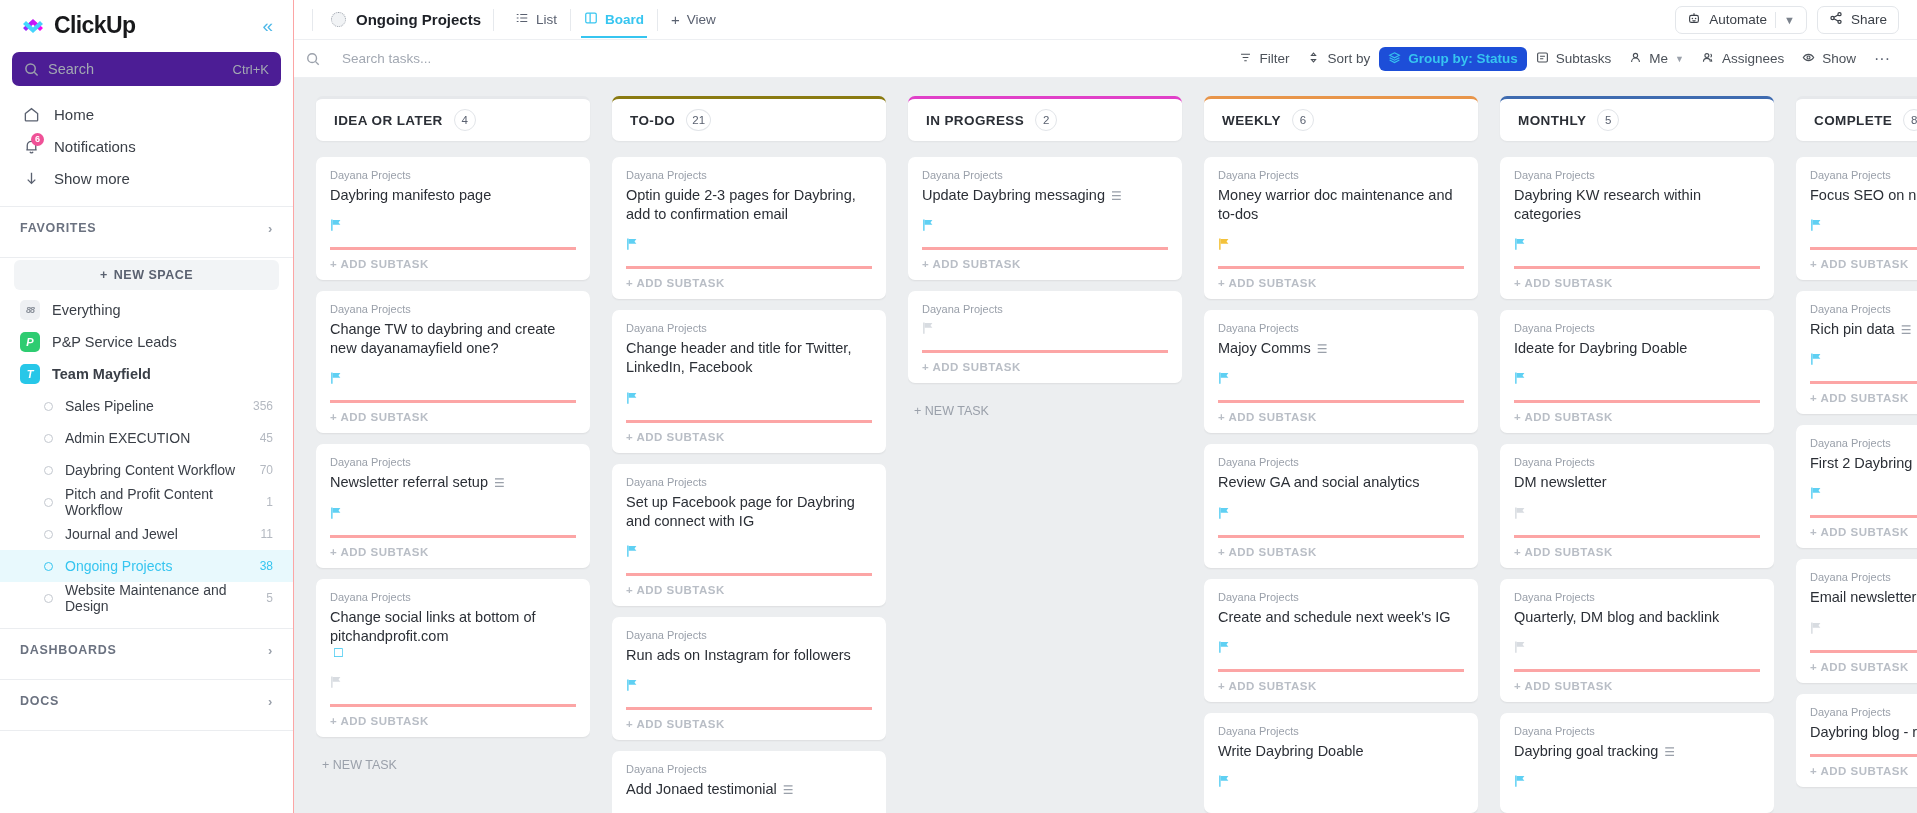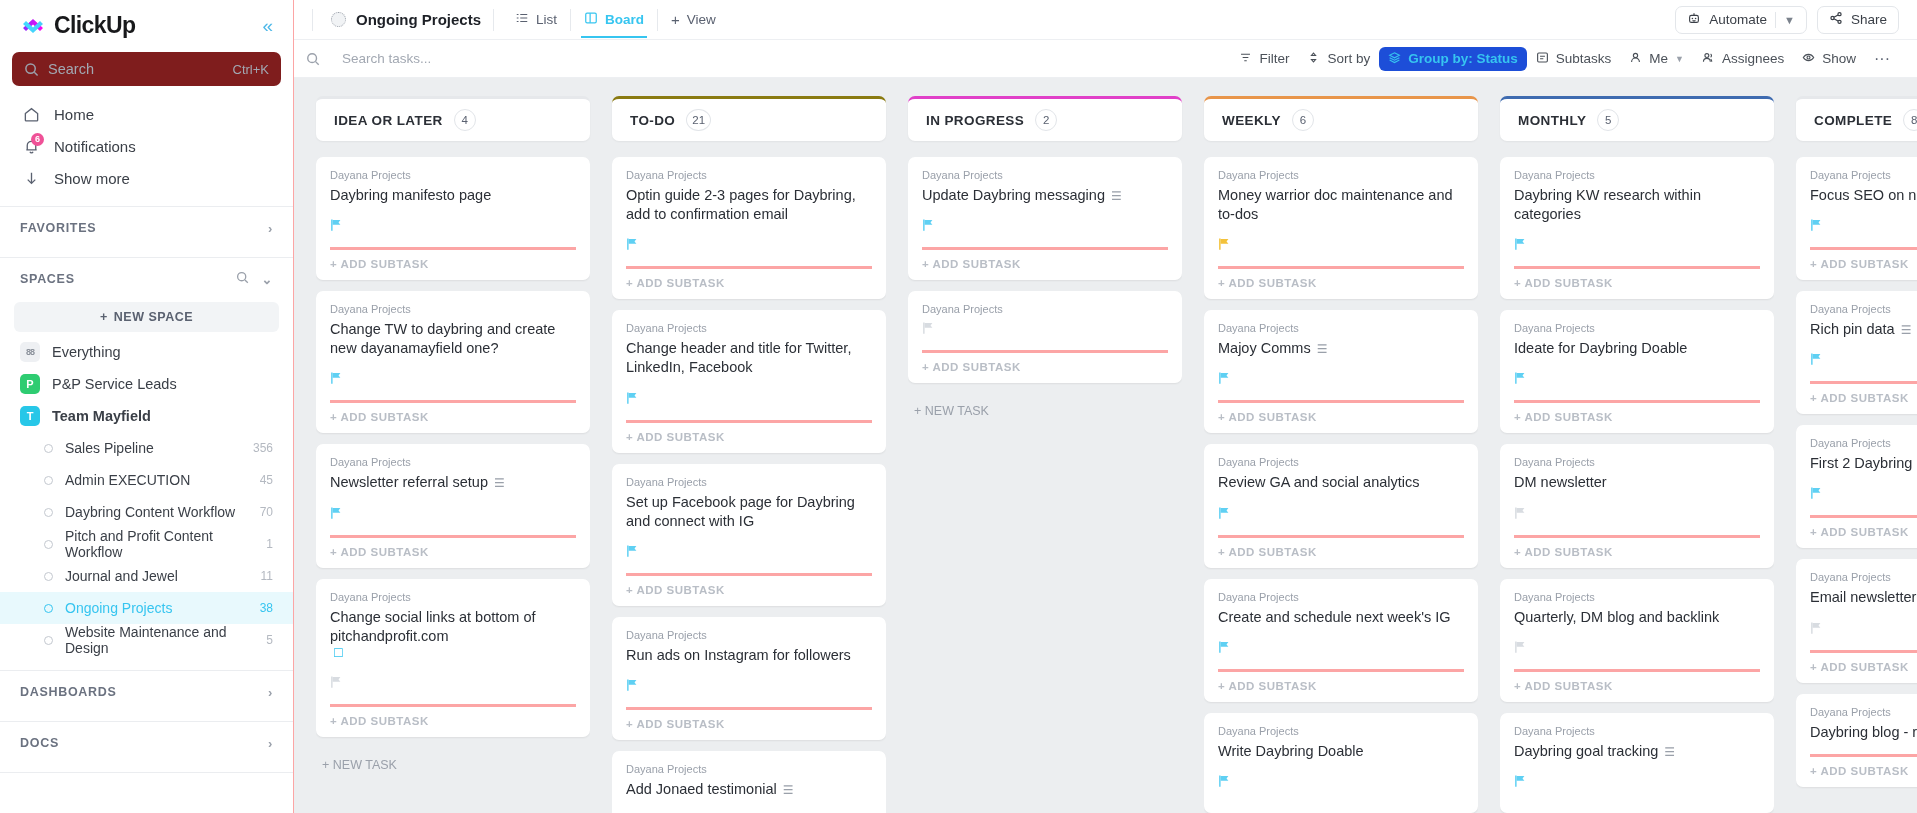--- a/index.html
+++ b/index.html
@@ -24,21 +24,21 @@
     height: 50px; display: flex; align-items: center;
     padding: 0 20px; justify-content: space-between;
   }
   .logo { display: flex; align-items: center; gap: 8px; }
   .logo-mark { width: 26px; height: 26px; position: relative; }
   .logo-text { font-size: 23px; font-weight: 800; color: #18191b; letter-spacing: -0.6px; }
   .collapse-btn { color: #4eb8e8; font-size: 19px; cursor: pointer; line-height: 1; }
 
   .search-row {
     margin: 2px 12px 6px; height: 34px;
-    background: #7f1d1d; border-radius: 7px;
+    background: #4c1d95; border-radius: 7px;
     display: flex; align-items: center; padding: 0 12px; gap: 9px;
     cursor: text;
   }
   .search-row .s-icon { color: #9ba1ab; display:flex; }
   .search-ph { font-size: 14.5px; color: #a2a8b2; flex: 1; }
   .kbd { font-size: 13px; color: #a2a8b2; }
 
   .nav-list { padding: 6px 0 4px; }
   .nav-item {
     height: 32px; display: flex; align-items: center; gap: 14px;
@@ -70,21 +70,21 @@
     cursor: pointer;
   }
 
   .space-item {
     height: 32px; display: flex; align-items: center; gap: 12px;
     padding: 0 20px; font-size: 14.5px; color: #3a3f47; cursor: pointer;
   }
   .sp-av {
     width: 20px; height: 20px; border-radius: 5px; color: #fff;
     font-size: 11px; font-weight: 700; display: flex; align-items: center;
-    justify-content: center; flex: 0 0 20px;
+    justify-content: center; flex: 0 0 20px; font-style: italic;
   }
   .sp-av.grey { background: #eef0f3; color: #8b919b; font-size: 9px; letter-spacing:-1px;}
   .list-item {
     height: 32px; display: flex; align-items: center; gap: 12px;
     padding: 0 20px 0 44px; font-size: 14px; color: #3a3f47; cursor: pointer;
     justify-content: space-between;
   }
   .li-left { display: flex; align-items: center; gap: 12px; min-width: 0; }
   .ring {
     width: 9px; height: 9px; border-radius: 50%;
@@ -252,32 +252,20 @@
     </div>
   </div>
 
   <div class="sec-divider"></div>
   <div class="sec-head">
     <span>FAVORITES</span>
     <span class="chev">›</span>
   </div>
 
   <div class="sec-divider"></div>
-  <div class="sec-head">
-    <span>SPACES</span>
-    <span class="right-ic">
-      <span>
-        <svg width="13" height="13" viewBox="0 0 16 16" fill="none" stroke="currentColor" stroke-width="1.6">
-          <circle cx="7" cy="7" r="5"></circle>
-            <path d="M11 11 L14.5 14.5"></path>
-        </svg>
-      </span>
-      <span class="chev">⌄</span>
-    </span>
-  </div>
 
   <div class="new-space">
     <span>+</span>
     <span>NEW SPACE</span>
   </div>
 
   <div>
     <div class="space-item">
       <span class="sp-av grey">88</span>
       <span>Everything</span>

